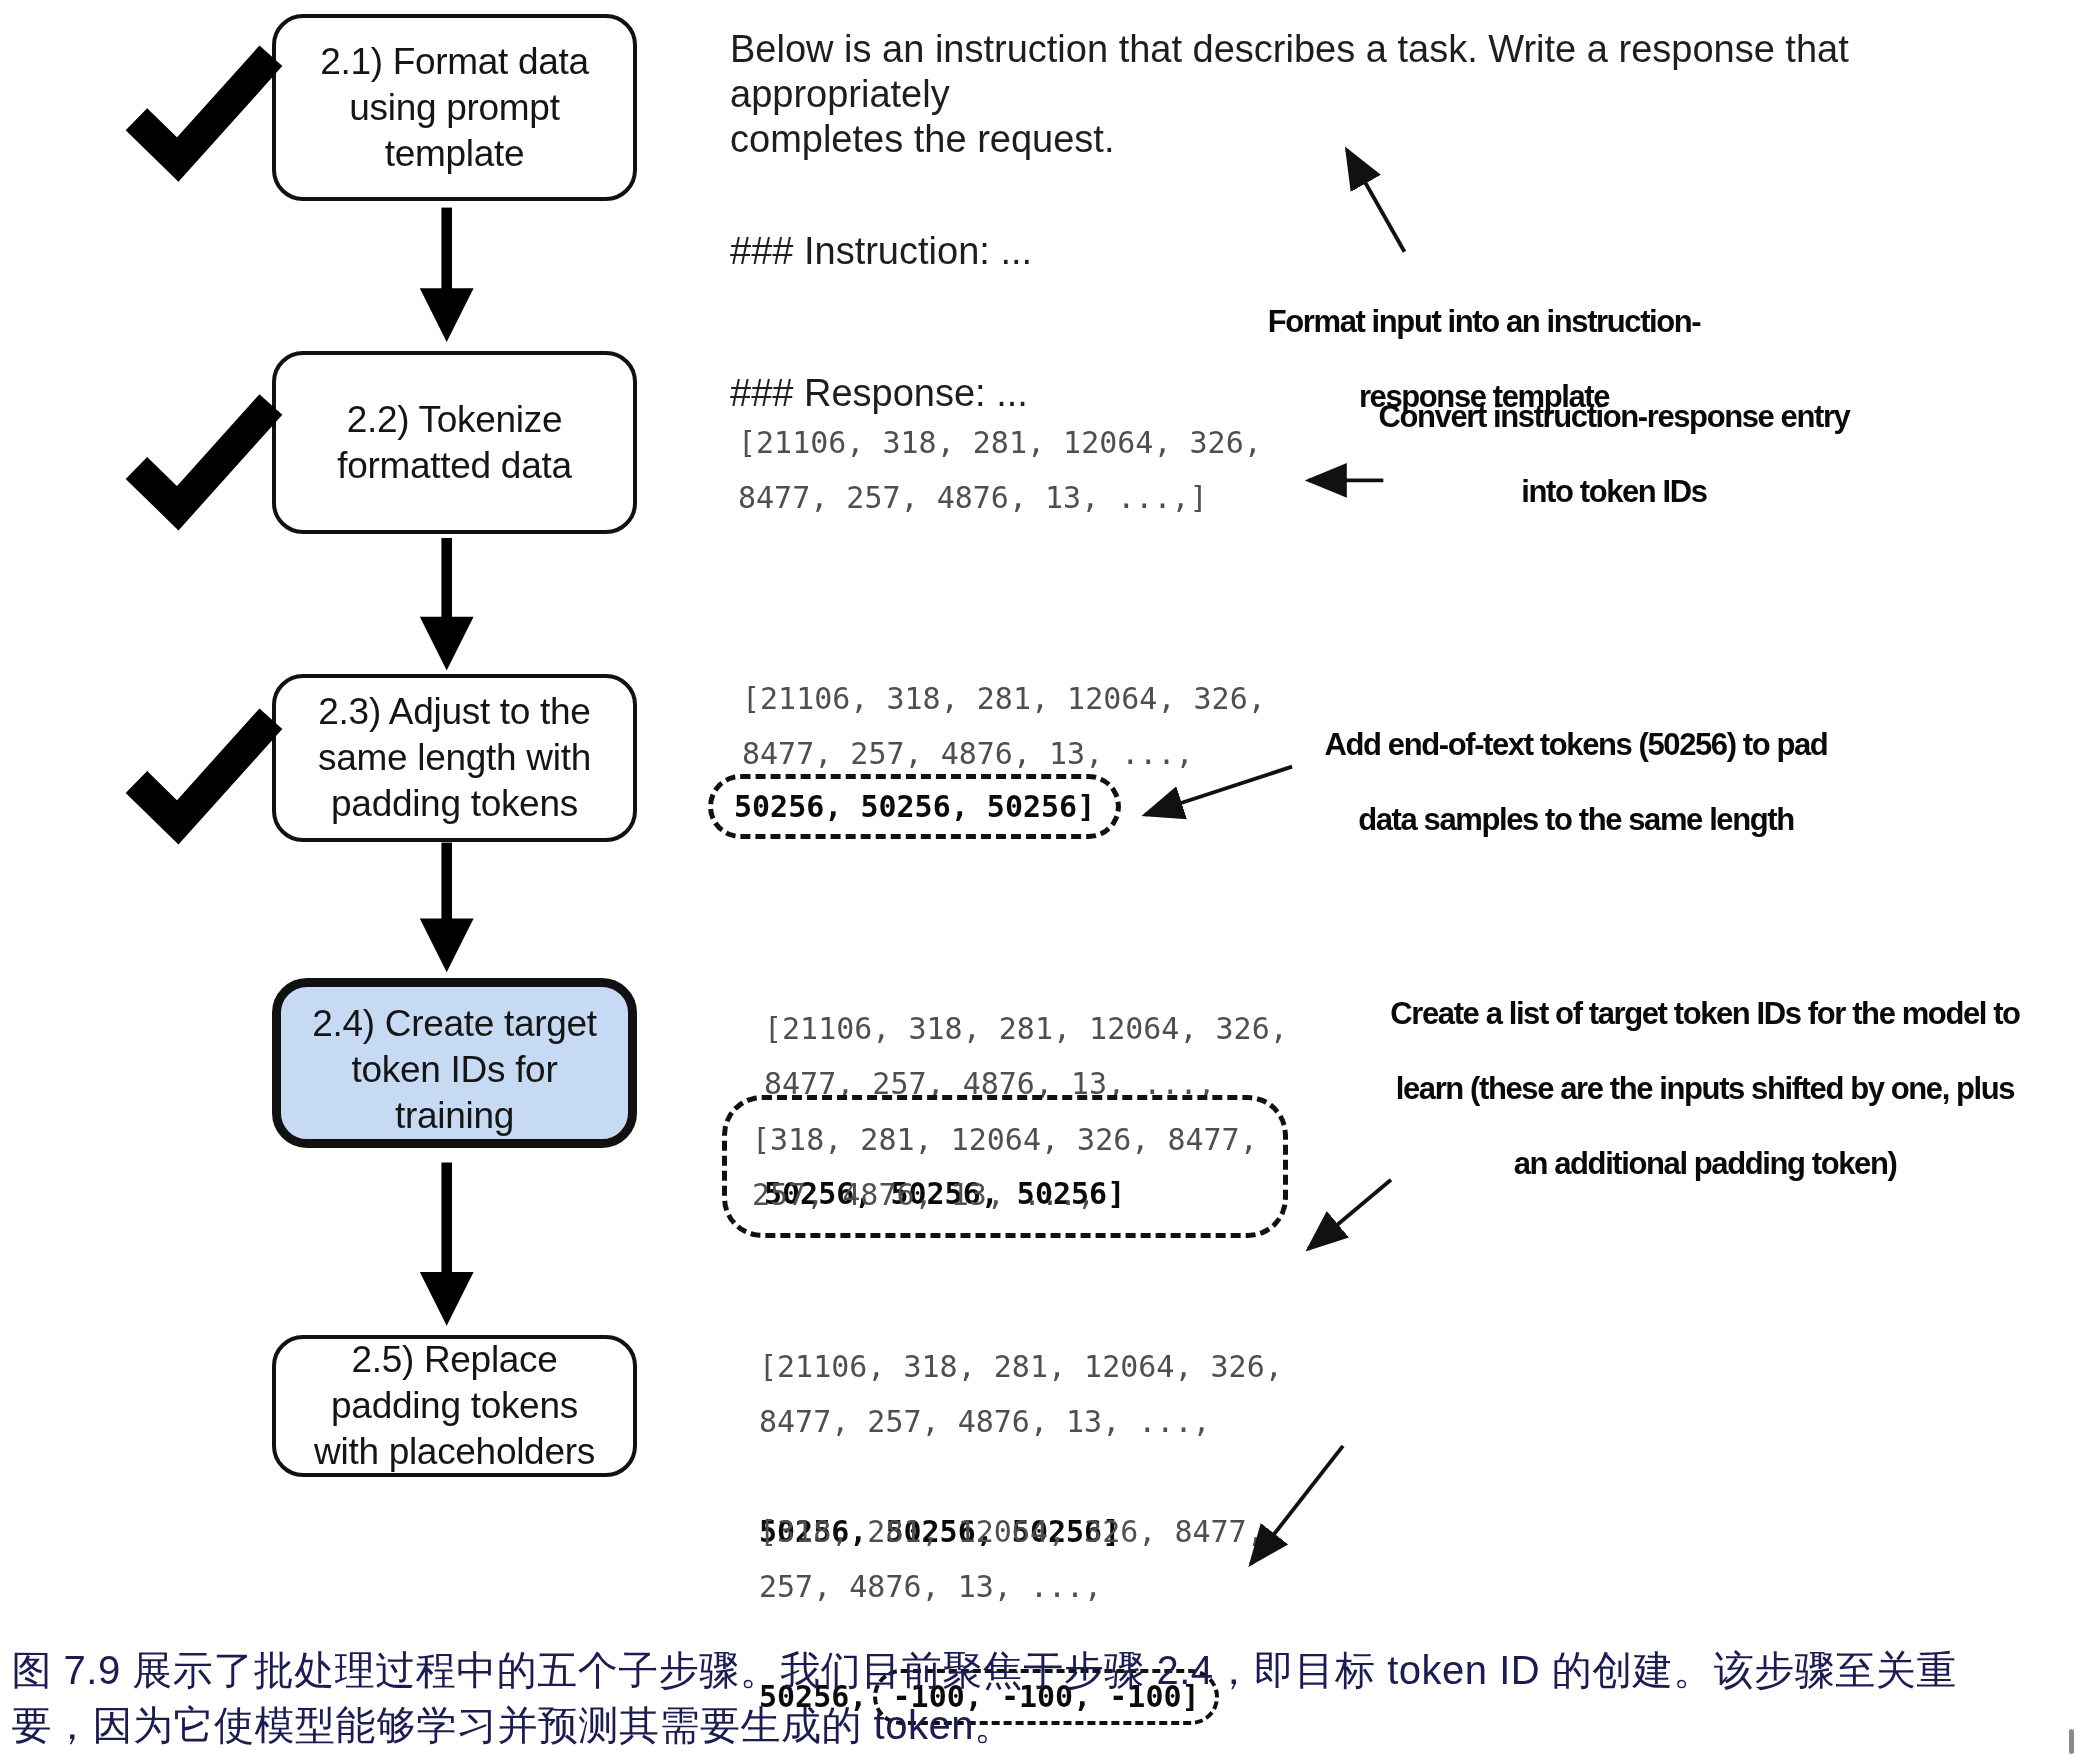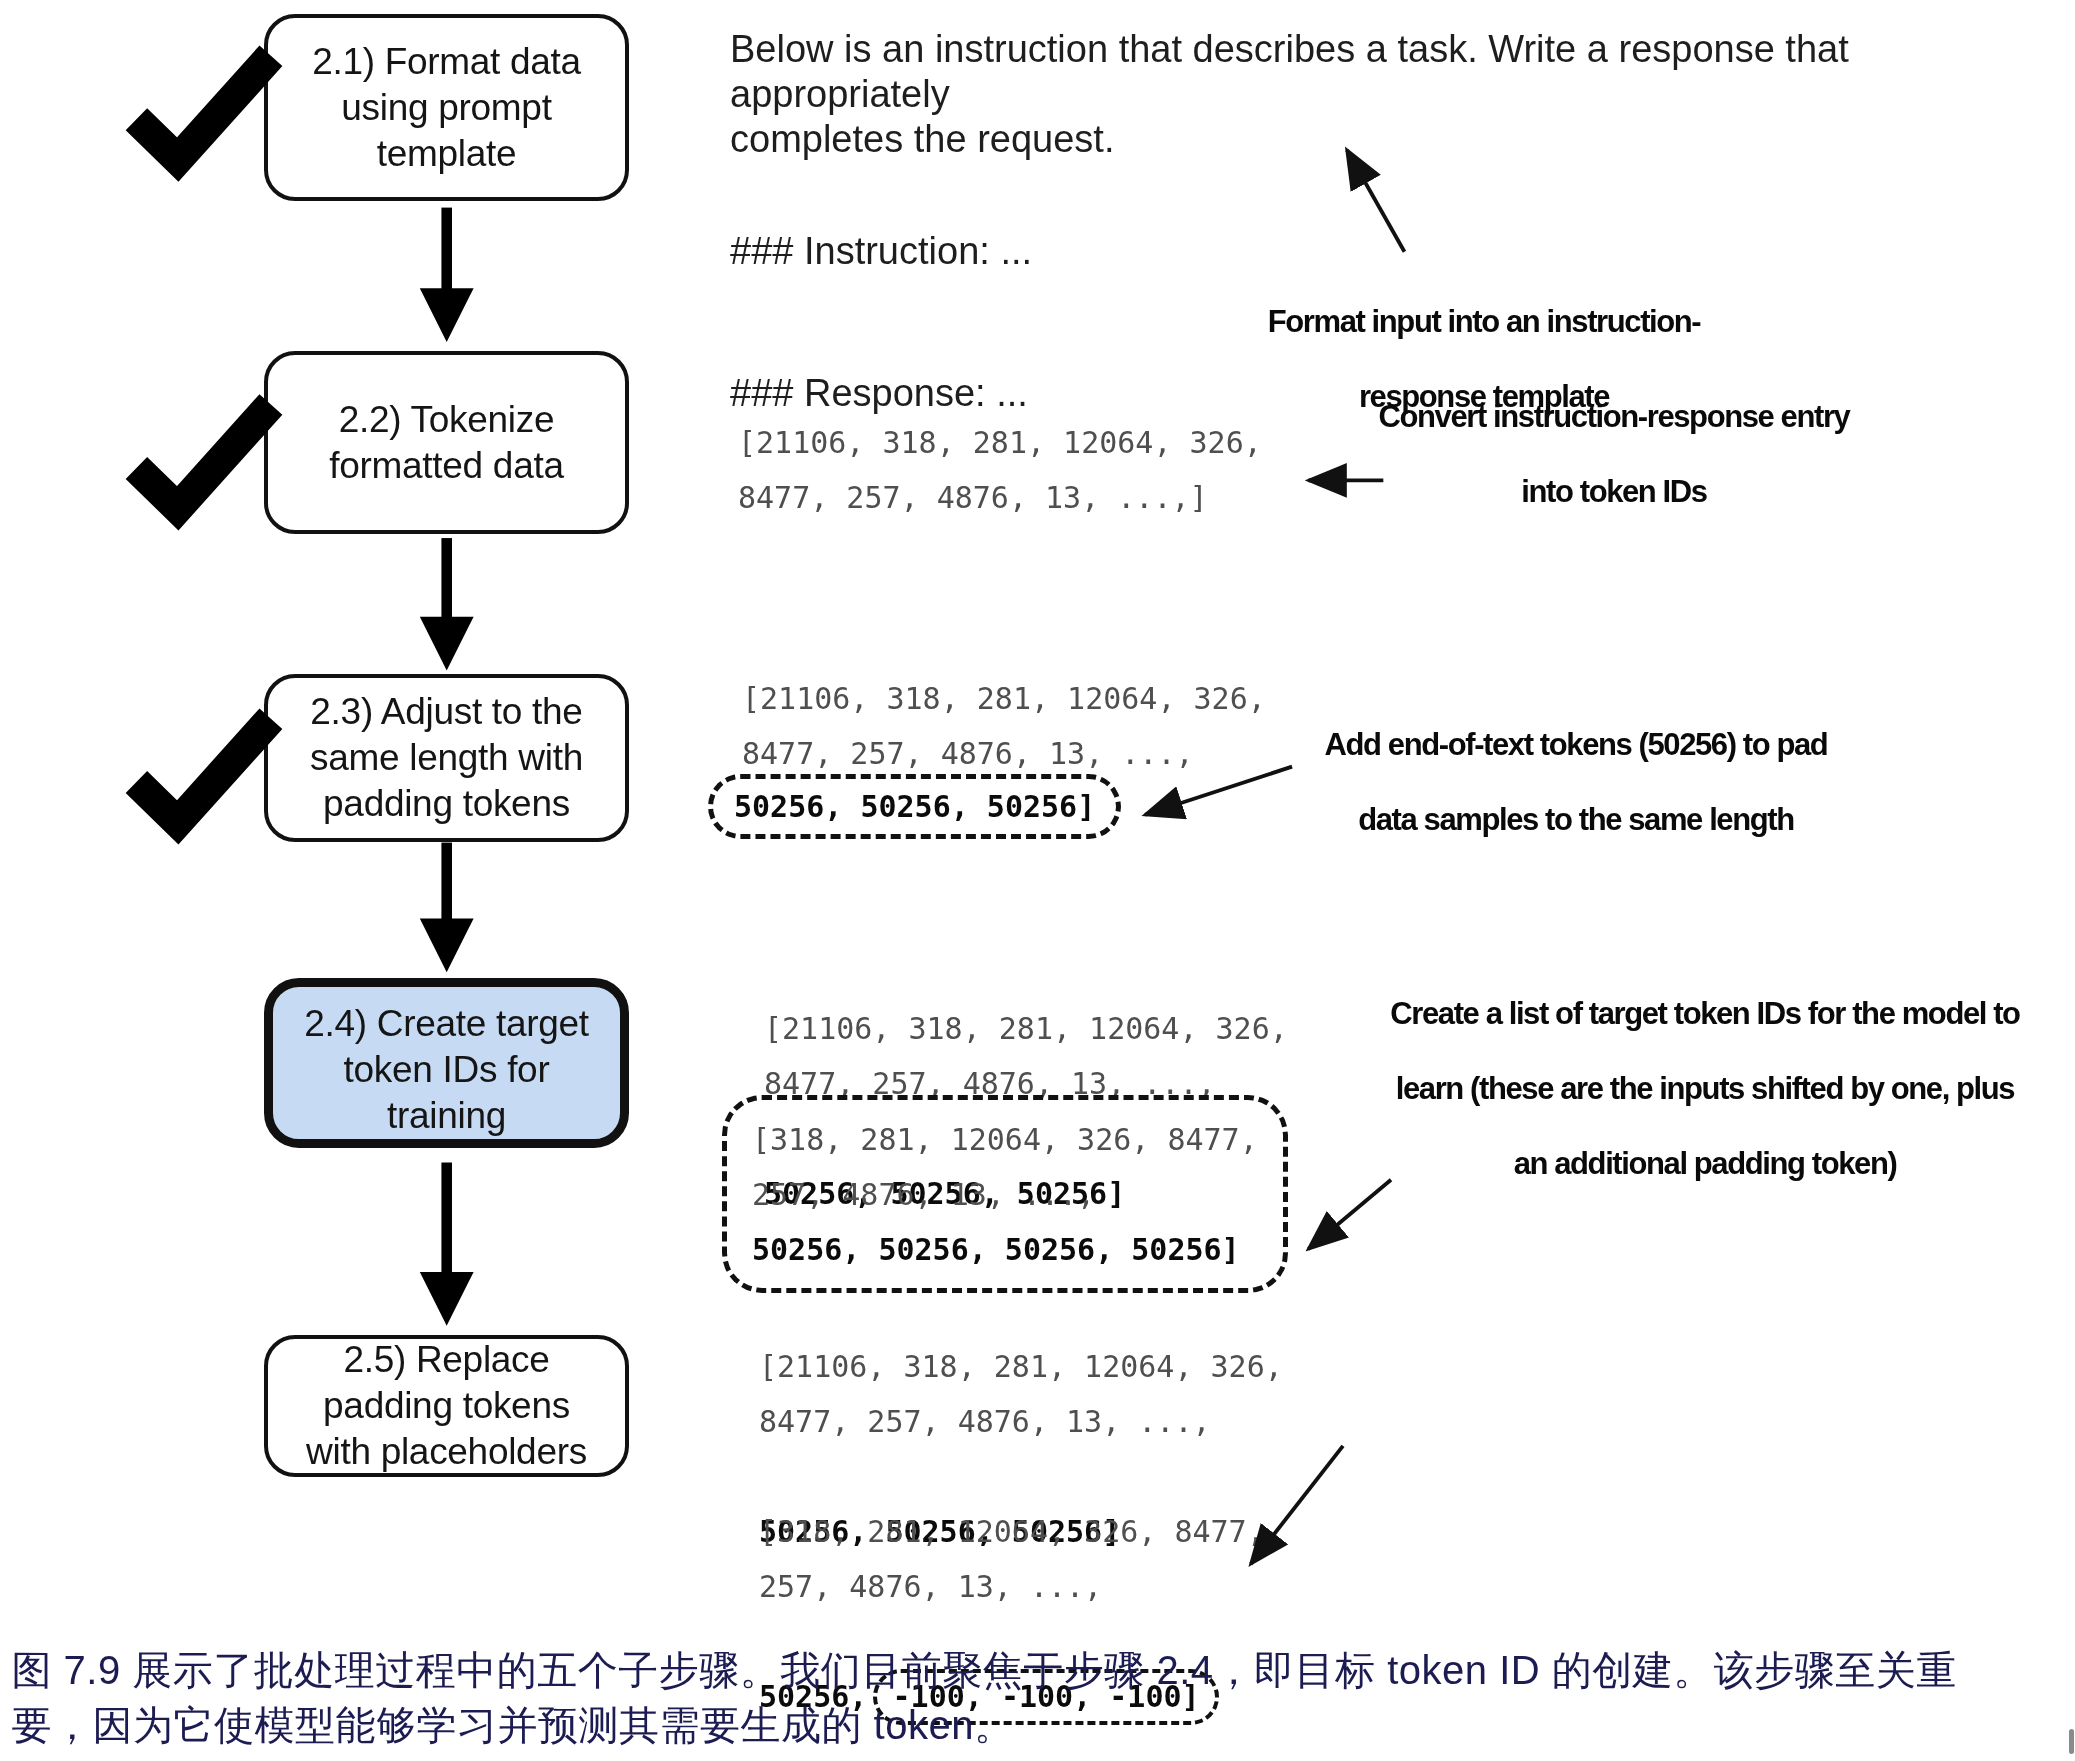--- a/index.html
+++ b/index.html
@@ -11,21 +11,21 @@
     font-family: "Liberation Sans", sans-serif;
     overflow: hidden;
   }
   .overlay {
     position: absolute; left: 0; top: 0; width: 2075px; height: 1762px;
     pointer-events: none; z-index: 5;
   }
   
   .step {
     position: absolute;
-    left: 264px;
+    left: 272px;
     width: 365px;
     border: 4.8px solid #111;
     border-radius: 31px;
     background: #fff;
     display: flex;
     align-items: center;
     justify-content: center;
     text-align: center;
     box-sizing: border-box;
     z-index: 2;
@@ -210,21 +210,20 @@
   </div>
 
   <div class="mono" style="left:764px; top:946px;">
     <div class="body">[21106, 318, 281, 12064, 326,
 8477, 257, 4876, 13, ...,</div>
     <div class="bold">50256, 50256, 50256]</div>
   </div>
   <div class="dashrect" style="left:722px; top:1095px;">
     <div class="mono-in">[318, 281, 12064, 326, 8477,
 257, 4876, 13, ...,</div>
-    <div class="mono-in bold">50256, 50256, 50256, 50256]</div>
   </div>
 
   <div class="mono" style="left:759px; top:1284px;">
     <div class="body">[21106, 318, 281, 12064, 326,
 8477, 257, 4876, 13, ...,</div>
     <div class="bold">50256, 50256, 50256]</div>
   </div>
   <div class="mono" style="left:759px; top:1449px;">
     <div class="body">[318, 281, 12064, 326, 8477,
 257, 4876, 13, ...,</div>

